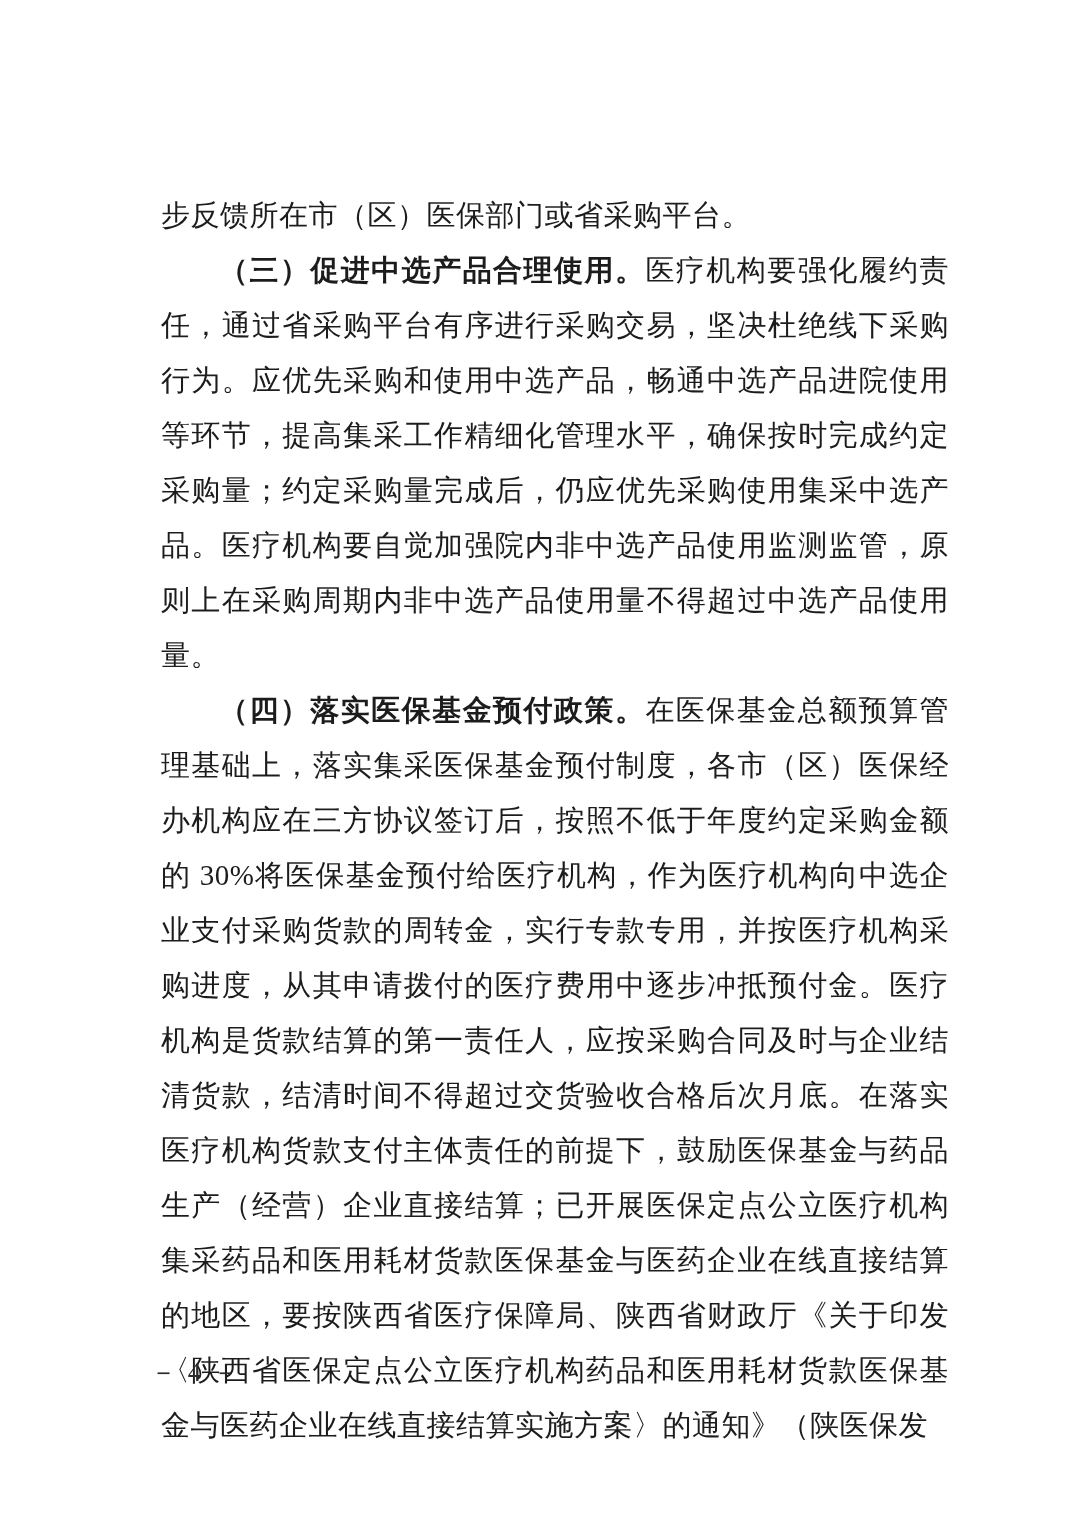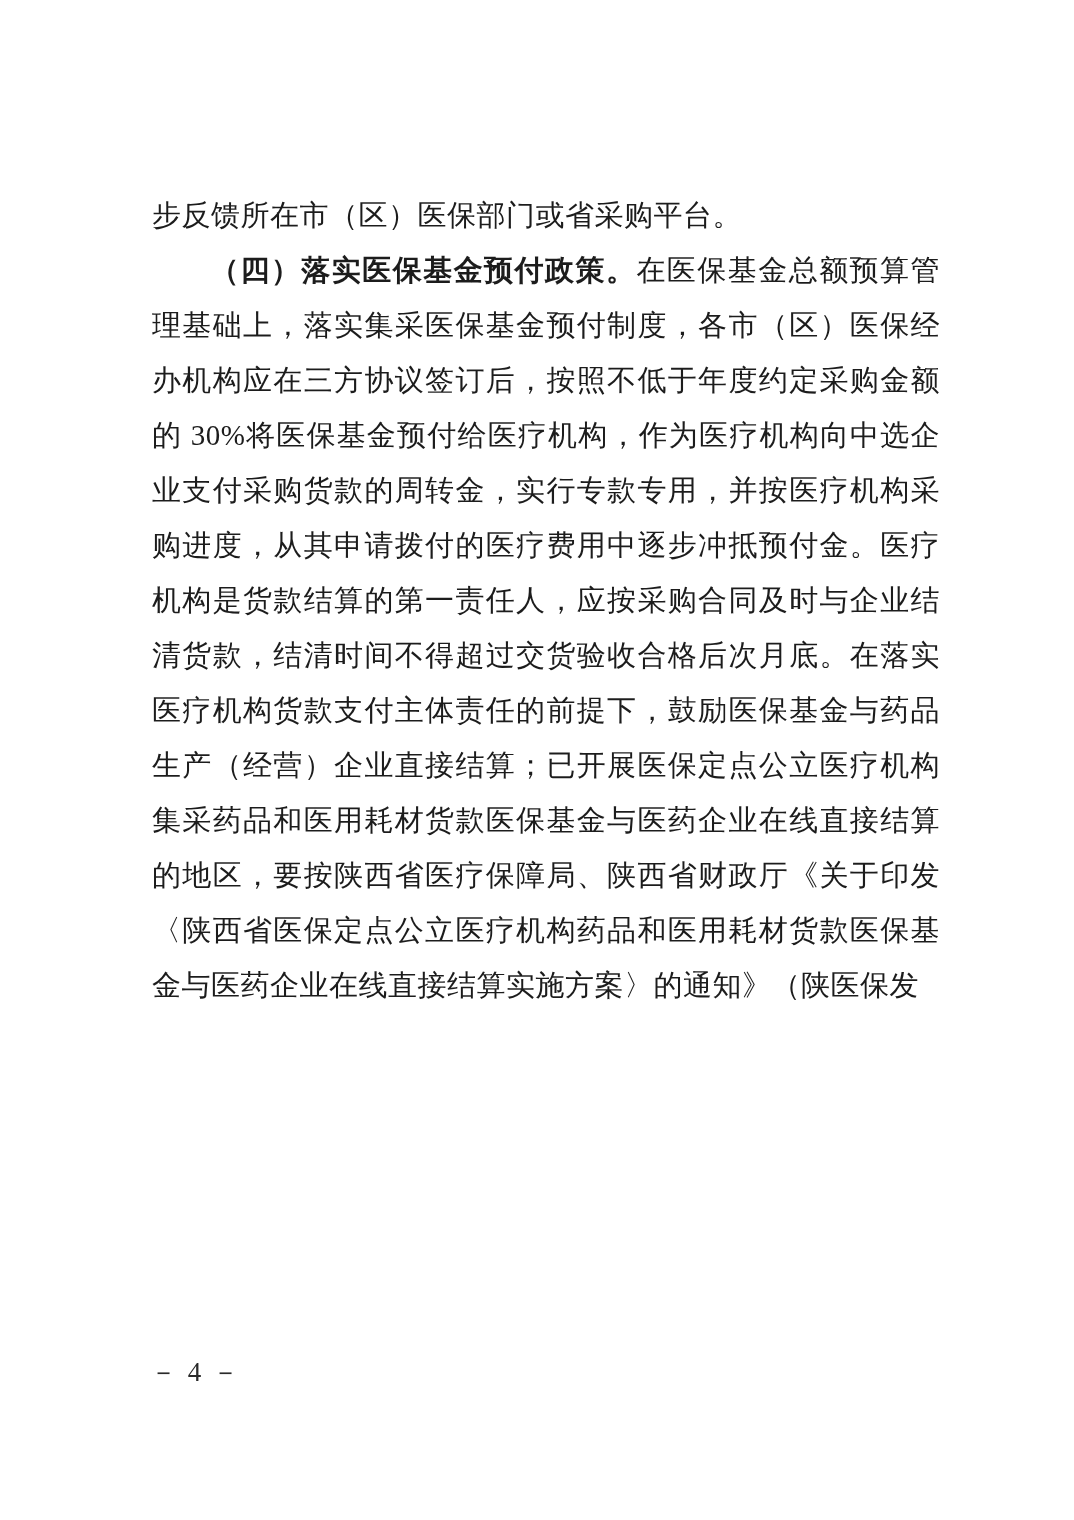--- a/index.html
+++ b/index.html
@@ -12,21 +12,21 @@
     width: 1074px;
     height: 1520px;
     background: #ffffff;
     overflow: hidden;
     font-family: "Liberation Serif", "DejaVu Serif", serif;
     color: #1c1c1c;
   }
   .content {
     position: absolute;
     top: 188px;
-    left: 152px;
+    left: 161px;
     width: 788px;
   }
   .content p {
     margin: 0;
     font-size: 29px;
     line-height: 55px;
     text-align: justify;
     text-justify: inter-character;
     word-break: break-all;
     letter-spacing: 0.5px;
@@ -46,16 +46,17 @@
     color: #2a2a2a;
     letter-spacing: 2px;
   }
 </style>
 </head>
 <body>
 
 <div class="page">
   <div class="content">
     <p><span>步反馈所在市（区）医保部门或省采购平台。</span></p>
+    <p class="indent"><b>（三）促进中选产品合理使用。</b><span>医疗机构要强化履约责任，通过省采购平台有序进行采购交易，坚决杜绝线下采购行为。应优先采购和使用中选产品，畅通中选产品进院使用等环节，提高集采工作精细化管理水平，确保按时完成约定采购量；约定采购量完成后，仍应优先采购使用集采中选产品。医疗机构要自觉加强院内非中选产品使用监测监管，原则上在采购周期内非中选产品使用量不得超过中选产品使用量。</span></p>
     <p class="indent"><b>（四）落实医保基金预付政策。</b><span>在医保基金总额预算管理基础上，落实集采医保基金预付制度，各市（区）医保经办机构应在三方协议签订后，按照不低于年度约定采购金额的 30%将医保基金预付给医疗机构，作为医疗机构向中选企业支付采购货款的周转金，实行专款专用，并按医疗机构采购进度，从其申请拨付的医疗费用中逐步冲抵预付金。医疗机构是货款结算的第一责任人，应按采购合同及时与企业结清货款，结清时间不得超过交货验收合格后次月底。在落实医疗机构货款支付主体责任的前提下，鼓励医保基金与药品生产（经营）企业直接结算；已开展医保定点公立医疗机构集采药品和医用耗材货款医保基金与医药企业在线直接结算的地区，要按陕西省医疗保障局、陕西省财政厅《关于印发〈陕西省医保定点公立医疗机构药品和医用耗材货款医保基金与医药企业在线直接结算实施方案〉的通知》（陕医保发</span></p>
   </div>
   <div class="page-number">－ 4 －</div>
 </div>
 
 </body></html>

